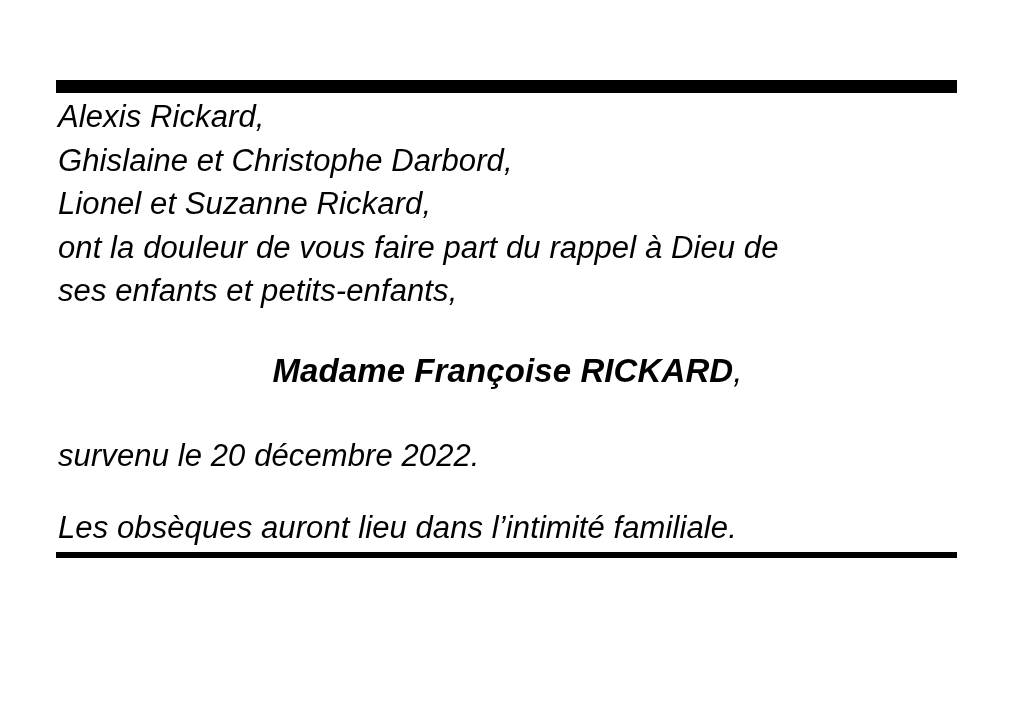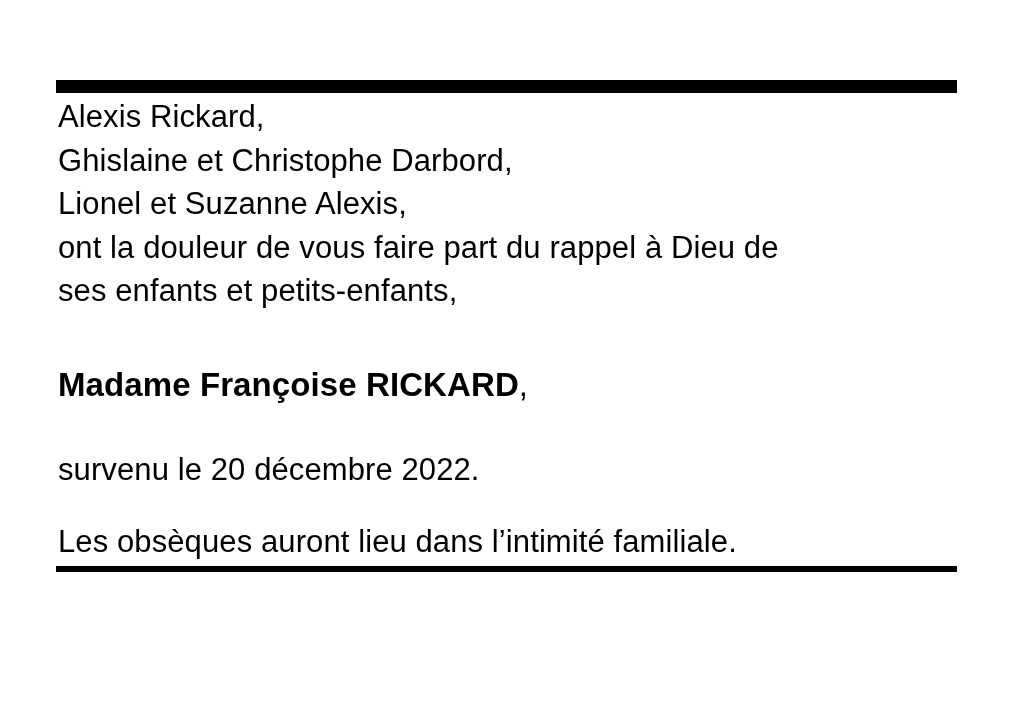--- a/index.html
+++ b/index.html
@@ -14,42 +14,43 @@
     background: #ffffff;
     overflow: hidden;
     font-family: "Liberation Sans", "DejaVu Sans", sans-serif;
     color: #000000;
   }
   .sheet {
     position: absolute;
     left: 56px;
     top: 80px;
     width: 901px;
+    font-style: italic;
   }
   .rule {
     background: #000000;
     width: 100%;
   }
   .rule-top { height: 13px; }
   .rule-bottom { height: 6px; margin-top: 3px; }
   .body-text {
     padding-left: 2px;
     padding-top: 2px;
     font-size: 31px;
     line-height: 43.5px;
     letter-spacing: 0.1px;
   }
   .family-line {
     white-space: nowrap;
   }
   .deceased-line {
-    text-align: left;
+    text-align: center;
     font-size: 33px;
     line-height: 43.5px;
-    margin-top: 50px;
+    margin-top: 36px;
     padding-left: 0;
   }
   .deceased-name {
     font-weight: bold;
   }
   .death-line {
     margin-top: 42px;
   }
   .funeral-line {
     margin-top: 28px;
@@ -59,21 +60,21 @@
 <body>
 
 <div class="canvas">
   <div class="sheet">
 
     <div class="rule rule-top"></div>
 
     <div class="body-text">
       <div class="family-line">Alexis Rickard,</div>
       <div class="family-line">Ghislaine et Christophe Darbord,</div>
-      <div class="family-line">Lionel et Suzanne Alexis,</div>
+      <div class="family-line">Lionel et Suzanne Rickard,</div>
       <div class="family-line">ont la douleur de vous faire part du rappel à Dieu de</div>
       <div class="family-line">ses enfants et petits-enfants,</div>
 
       <div class="deceased-line"><span class="deceased-name">Madame Françoise RICKARD</span><span>,</span></div>
 
       <div class="death-line">survenu le 20 décembre 2022.</div>
 
       <div class="funeral-line">Les obsèques auront lieu dans l’intimité familiale.</div>
     </div>
 

